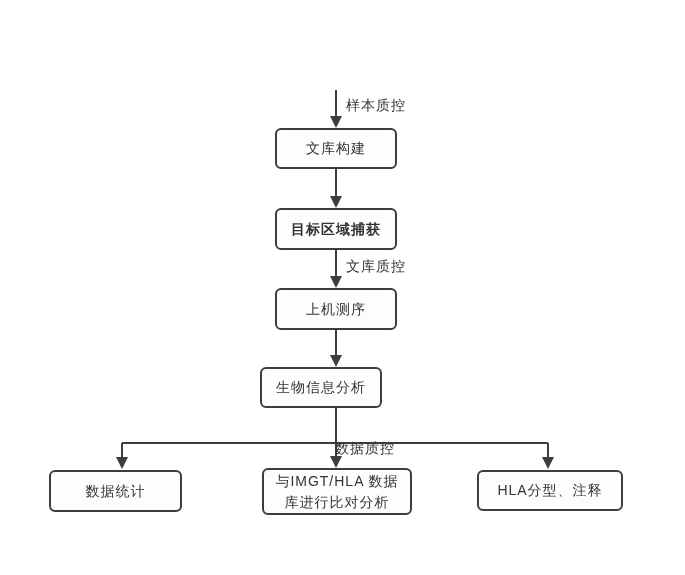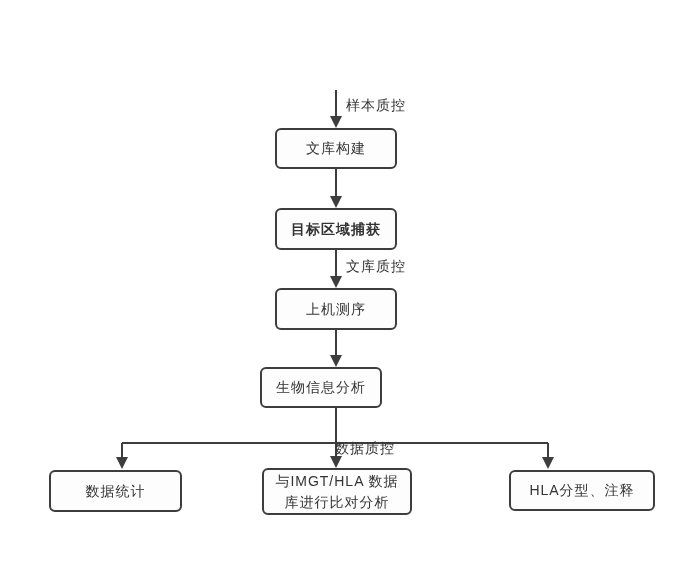--- a/index.html
+++ b/index.html
@@ -87,21 +87,21 @@
 
   <div class="node" style="left:49px; top:470px; width:133px; height:42px;">
     <span>数据统计</span>
   </div>
 
   <div class="node" style="left:262px; top:468px; width:150px; height:47px;">
     <span>与IMGT/HLA  数据</span>
     <span>库进行比对分析</span>
   </div>
 
-  <div class="node" style="left:477px; top:470px; width:146px; height:41px;margin-left:32px;">
+  <div class="node" style="left:477px; top:470px; width:146px; height:41px;">
     <span>HLA分型、注释</span>
   </div>
 
   <span class="edge-label" style="left:346px; top:97px;">样本质控</span>
 
   <span class="edge-label" style="left:346px; top:258px;">文库质控</span>
 
   <span class="edge-label" style="left:335px; top:416px;margin-top:24px;">数据质控</span>
 
 </div>

